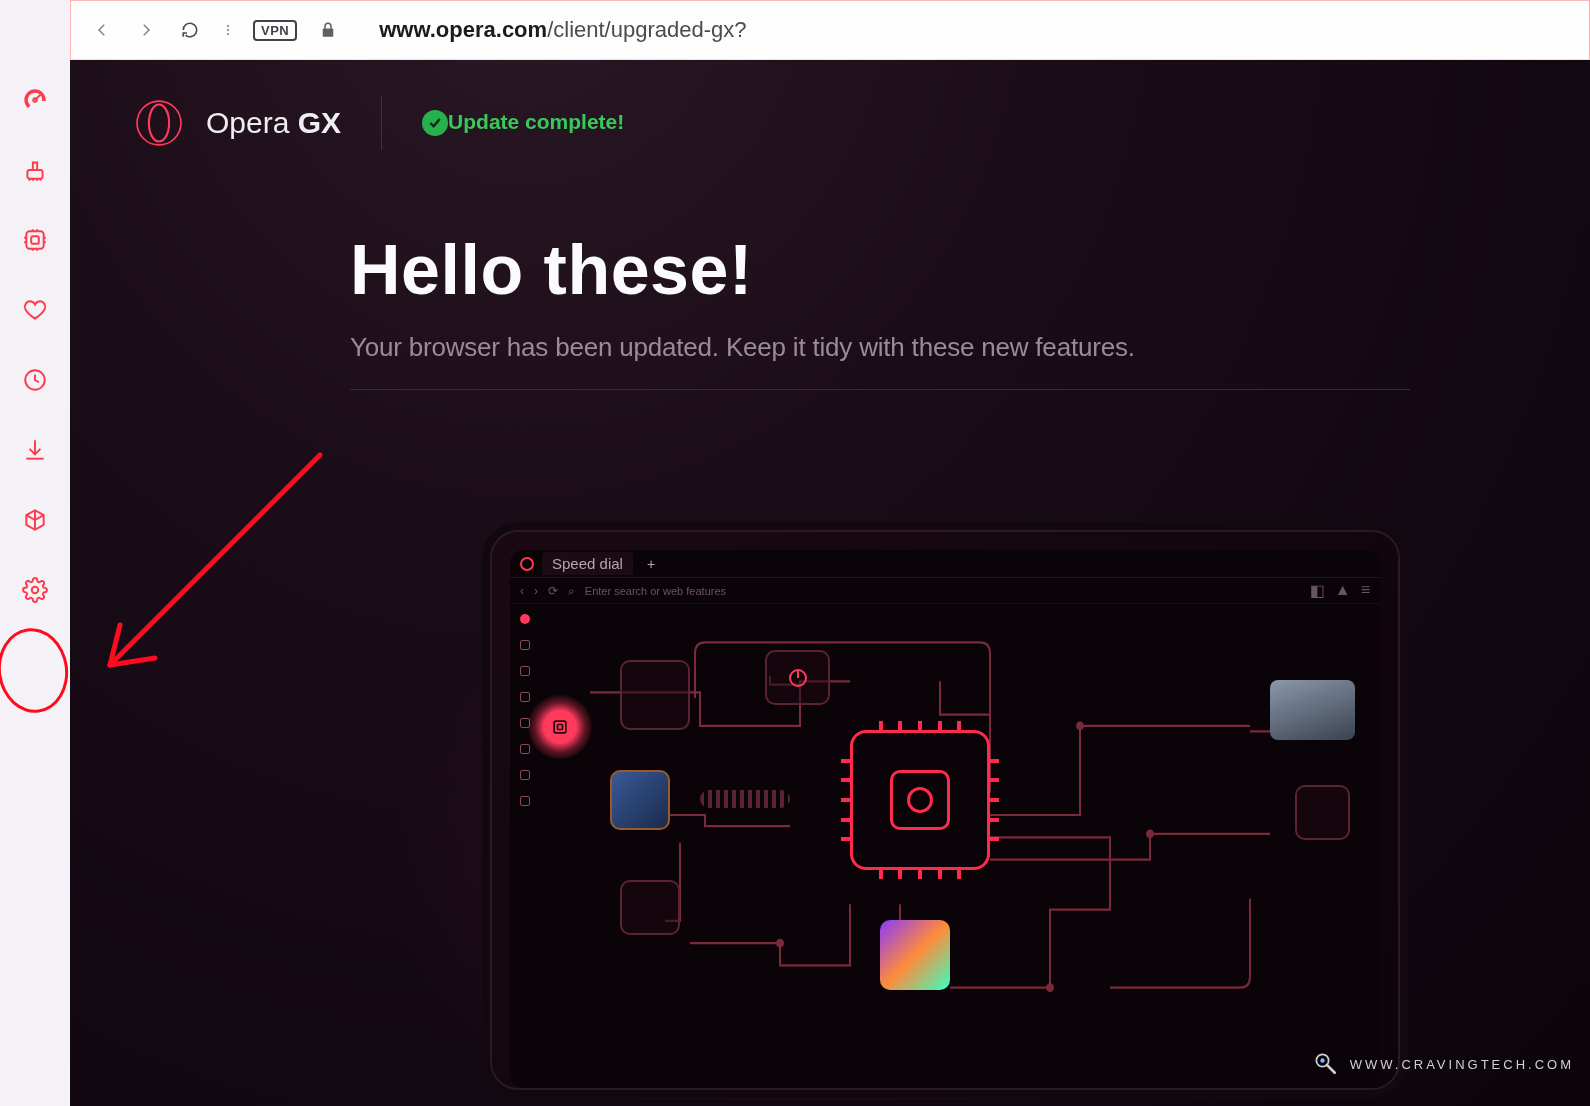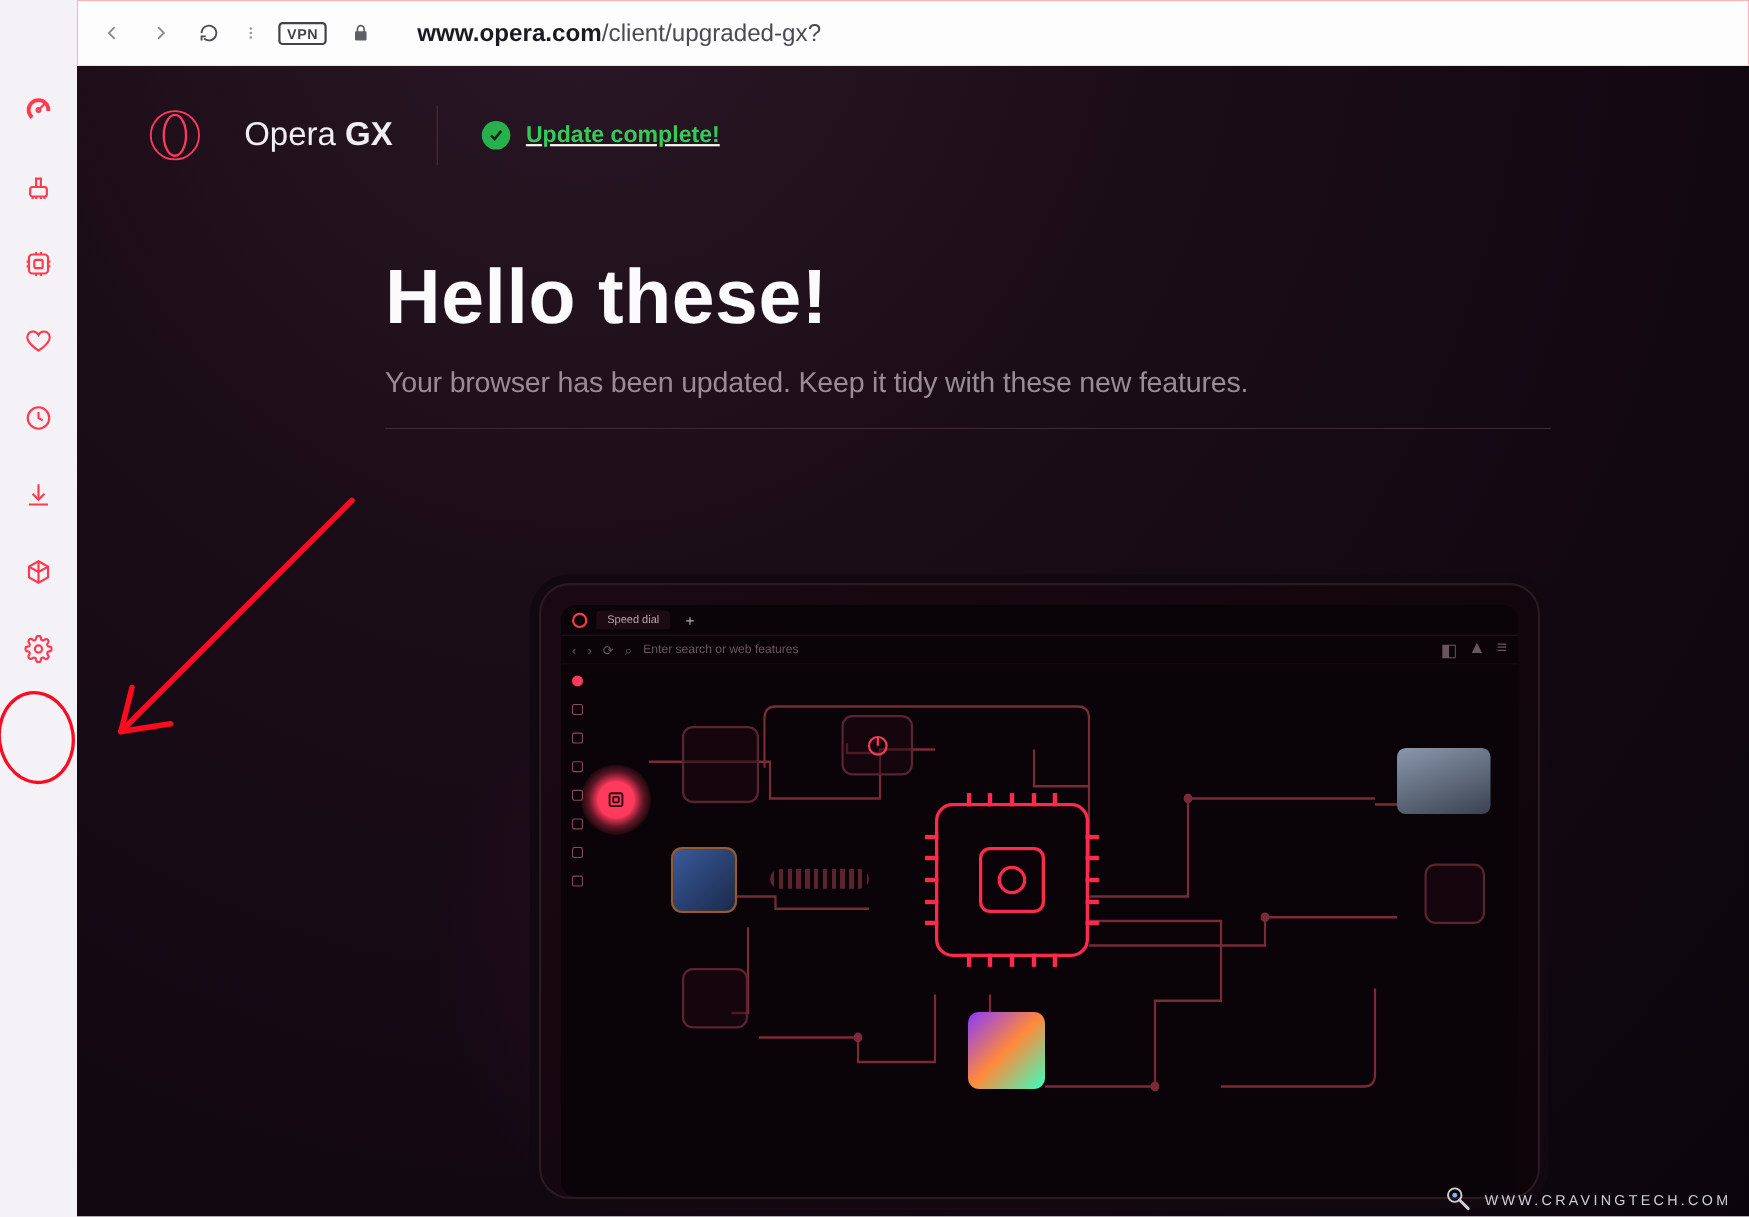--- a/index.html
+++ b/index.html
@@ -87,42 +87,40 @@
 }
 .brand-row {
   display: flex;
   align-items: center;
   gap: 40px;
   padding: 36px 0 0 62px;
 }
 .brand {
   display: flex;
   align-items: center;
-  gap: 36px;
+  gap: 20px;
 }
 .brand-logo {
   width: 54px;
   height: 54px;
 }
 .brand-text {
   font-size: 30px;
   font-weight: 300;
   color: #f0eef3;
 }
 .brand-text .gx { font-weight: 600; }
 .divider {
   width: 1px;
   height: 54px;
   background: #522a3c;
 }
 .update-pill {
   display: flex;
-  align-items: center;
-  gap: 14px;
-  text-decoration: underline;
+  align-items: flex-start;
 }
 .check-badge {
   width: 26px;
   height: 26px;
   border-radius: 50%;
   background: #26b14c;
   display: flex; align-items:center; justify-content:center;
 }
 .update-text {
   color: #36ca59;
@@ -163,21 +161,21 @@
 }
 .laptop-inner {
   position: absolute;
   left: 18px; right: 18px; top: 18px; bottom: 0;
   background: #0a0307;
   border-radius: 14px;
   overflow: hidden;
 }
 .mini-top { display:flex; align-items:center; height:28px; padding:0 10px; gap:8px; border-bottom:1px solid #2a1118;}
 .mini-o { width:14px;height:14px;border:2px solid #ff3a4c;border-radius:50%;}
-.mini-tab { background:#1c0b12; color:#b6a3ad; font-size:10px; padding:3px 10px; border-radius:4px 4px 0 0;}
+.mini-tab { background:#1c0b12; color:#b6a3ad; font-size:15px; padding:3px 10px; border-radius:4px 4px 0 0;}
 .mini-plus {color:#b6a3ad; font-size:14px; margin-left:6px;}
 .mini-addr { display:flex; align-items:center; height:26px; padding:0 10px; gap:10px; border-bottom:1px solid #1a0c12;}
 .mini-nav {color:#6a555f; font-size:12px;}
 .mini-search {color:#6a555f; font-size:11px;}
 .mini-right {margin-left:auto; display:flex; gap:10px; color:#6a555f;}
 .mini-side {
   position:absolute; left:0; top:54px; bottom:0; width:30px;
   display:flex; flex-direction:column; align-items:center; padding-top:10px; gap:16px;
 }
 .mini-side-dot {width:10px;height:10px;border-radius:50%;}
@@ -230,21 +228,21 @@
   position:absolute; left:-2px; top:628px; width:70px; height:85px;
   border:3px solid #ff0a1f; border-radius:50%;
   transform: rotate(-8deg);
   pointer-events:none;
 }
 .annot-arrow {
   position:absolute; left:75px; top:440px; width:260px; height:260px;
   pointer-events:none;
 }
 .watermark {
-  position:absolute; right:16px; bottom:2px;
+  position:absolute; right:16px; bottom:28px;
   display:flex; align-items:center; gap:10px;
   color:#cfcfd8; font-size:13px; letter-spacing:3px;
   font-weight:400;
 }
 .watermark .wm-icon{width:28px;height:28px;}
 </style>
 </head>
 <body>
 
 <div class="sidebar">

